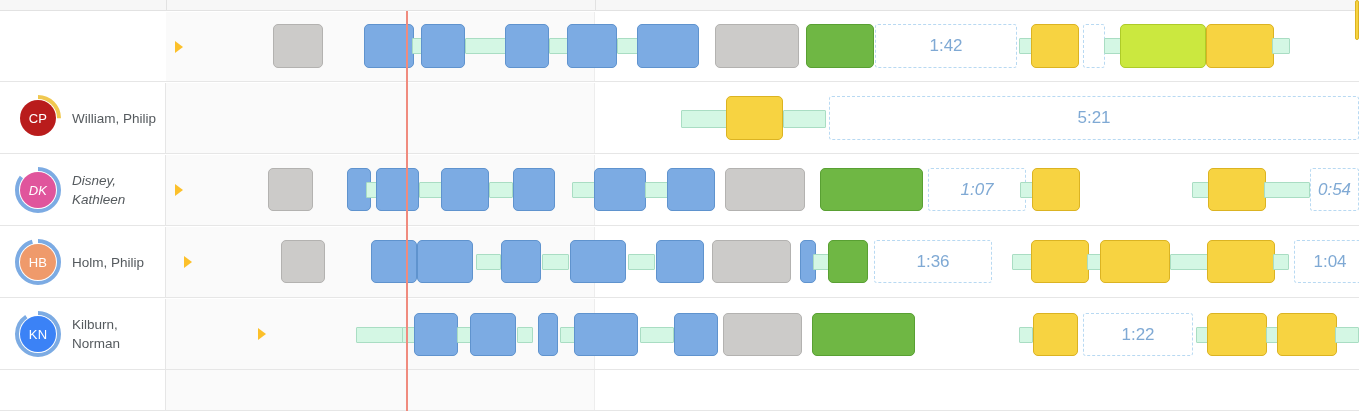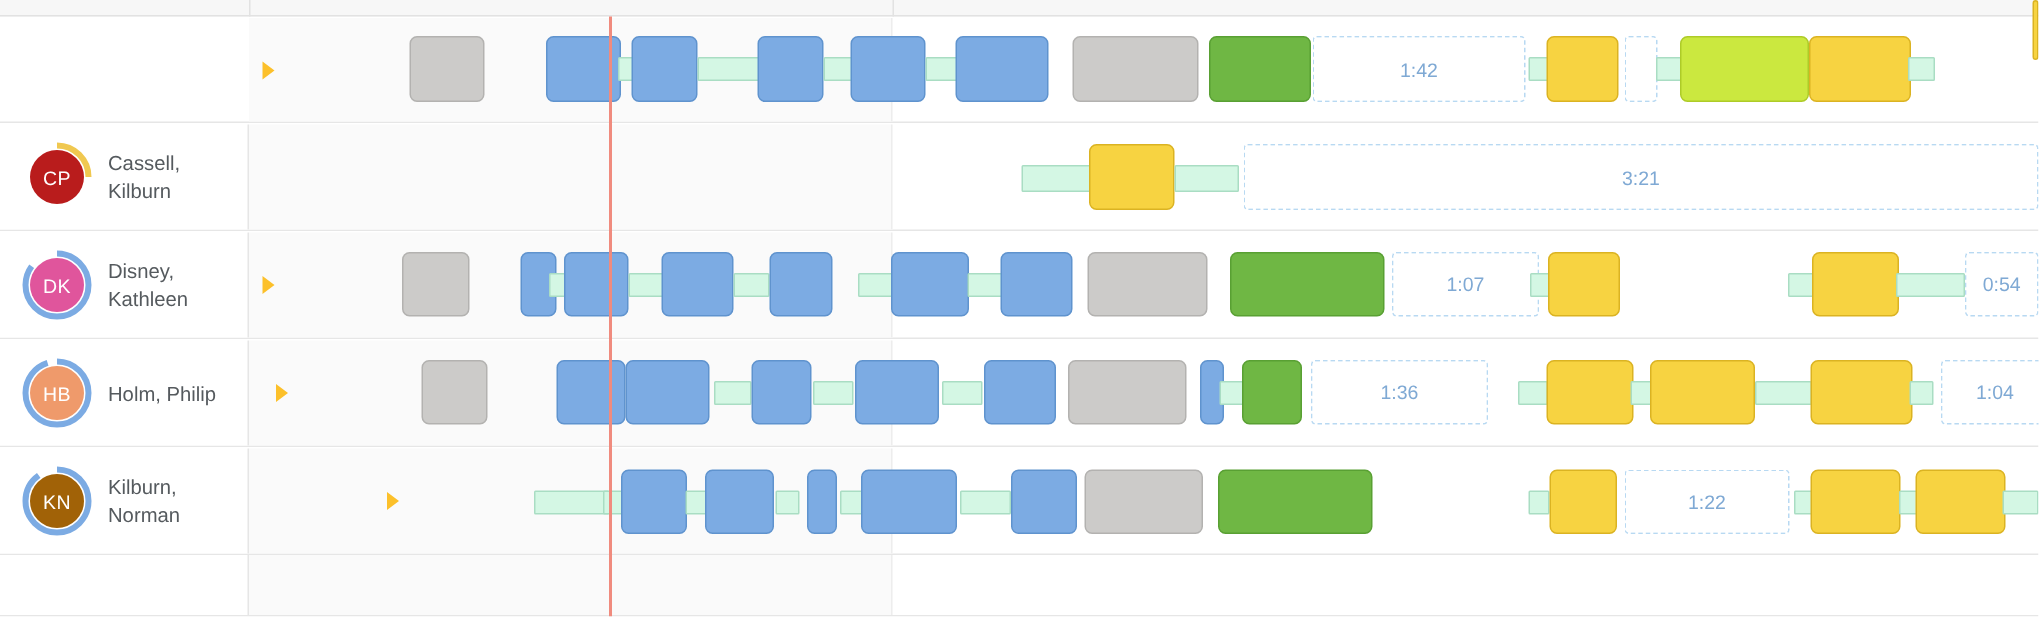--- a/index.html
+++ b/index.html
@@ -78,21 +78,21 @@
   .bar.grey   { background:#cccbc9; border-color:#b3b2b0; }
   .bar.green  { background:#6fb council; }
   .bar.green  { background:#6fb744; border-color:#59a033; }
   .bar.yellow { background:#f7d341; border-color:#dbb322; }
   .bar.lime   { background:#cbe83f; border-color:#aecb28; }
   .bar.travel {
     background:#d4f7e4; border:1px solid #a9ddc3; border-radius:1px;
   }
   .bar.gap {
     background:#ffffff; border:1px dashed #b8d9f2; border-radius:3px;
-    color:#7fa9d4; font-size:13px;
+    color:#7fa9d4; font-size:17px;
   }
   .edge-yellow {
     position:absolute; background:#f7d341; border:1px solid #dbb322;
     border-radius:2px;
   }
 </style>
 </head>
 <body>
 
 <div id="root">
@@ -129,29 +129,29 @@
       </div>
       <div class="row" style="top: 83px; height: 71px;">
         <div class="name-cell">
           <div class="avatar-wrap">
             <div class="avatar-ring"><svg width="48" height="48" viewBox="0 0 48 48">
                 <circle cx="24" cy="24" r="21" fill="none" stroke="#ffffff" stroke-width="4"></circle>
                 <circle cx="24" cy="24" r="21" fill="none" stroke="#f0c850" stroke-width="4" stroke-linecap="butt" stroke-dasharray="32.98672286269283 98.96016858807849" transform="rotate(-90 24 24)"></circle>
               </svg></div>
             <div class="avatar-circle" style="background: #b91c1c;">CP</div>
           </div>
-          <div class="name-label">Cassell, Kilburn</div>
+          <div class="name-label">William, Philip</div>
         </div>
         <div class="toggle-cell"></div>
         <div class="bar travel" style="left: 681px; top: 27px; width: 46px; height: 18px;"></div>
         <div class="bar yellow" style="left: 726px; top: 13px; width: 57px; height: 44px;"></div>
         <div class="bar travel" style="left: 783px; top: 27px; width: 43px; height: 18px;"></div>
-        <div class="bar gap" style="left: 829px; top: 13px; width: 530px; height: 44px;">3:21</div>
-      </div>
-      <div class="row" style="top: 155px; height: 71px;">
+        <div class="bar gap" style="left: 829px; top: 13px; width: 530px; height: 44px;">5:21</div>
+      </div>
+      <div class="row" style="top: 155px; height: 71px; font-style: italic;">
         <div class="name-cell">
           <div class="avatar-wrap">
             <div class="avatar-ring"><svg width="48" height="48" viewBox="0 0 48 48">
                 <circle cx="24" cy="24" r="21" fill="none" stroke="#ffffff" stroke-width="4"></circle>
                 <circle cx="24" cy="24" r="21" fill="none" stroke="#7cabe3" stroke-width="4" stroke-linecap="butt" stroke-dasharray="112.15485773315562 19.792033717615695" transform="rotate(-90 24 24)"></circle>
               </svg></div>
             <div class="avatar-circle" style="background: rgb(224, 85, 156);">DK</div>
           </div>
           <div class="name-label">Disney, Kathleen</div>
         </div>
@@ -215,21 +215,21 @@
         <div class="bar travel" style="left: 1273px; top: 27px; width: 16px; height: 16px;"></div>
         <div class="bar gap" style="left: 1294px; top: 13px; width: 72px; height: 43px;">1:04</div>
       </div>
       <div class="row" style="top: 299px; height: 71px;">
         <div class="name-cell">
           <div class="avatar-wrap">
             <div class="avatar-ring"><svg width="48" height="48" viewBox="0 0 48 48">
                 <circle cx="24" cy="24" r="21" fill="none" stroke="#ffffff" stroke-width="4"></circle>
                 <circle cx="24" cy="24" r="21" fill="none" stroke="#7cabe3" stroke-width="4" stroke-linecap="butt" stroke-dasharray="118.75220230569418 13.194689145077135" transform="rotate(-90 24 24)"></circle>
               </svg></div>
-            <div class="avatar-circle" style="background: #a16207;">KN</div>
+            <div class="avatar-circle" style="background: #3b82f6;">KN</div>
           </div>
           <div class="name-label">Kilburn, Norman</div>
         </div>
         <div class="toggle-cell"></div>
         <div class="expander" style="left: 258px;"></div>
         <div class="bar travel" style="left: 356px; top: 28px; width: 50px; height: 16px;"></div>
         <div class="bar travel" style="left: 402px; top: 28px; width: 16px; height: 16px;"></div>
         <div class="bar blue" style="left: 414px; top: 14px; width: 44px; height: 43px;"></div>
         <div class="bar travel" style="left: 457px; top: 28px; width: 16px; height: 16px;"></div>
         <div class="bar blue" style="left: 470px; top: 14px; width: 46px; height: 43px;"></div>

